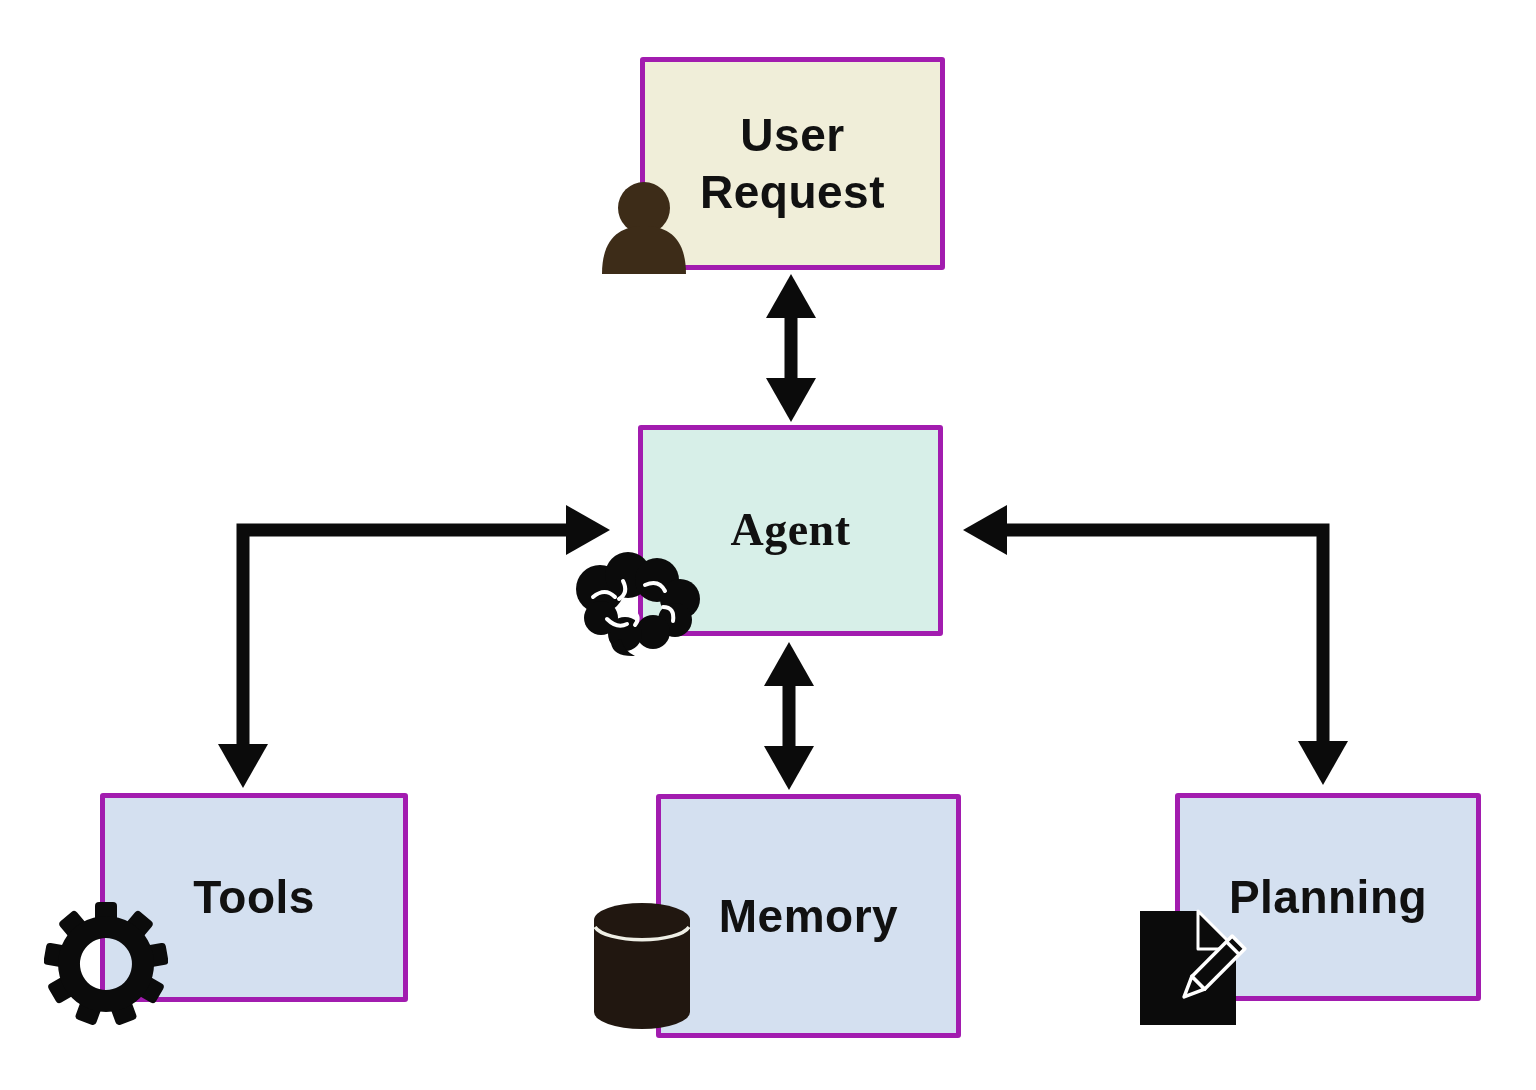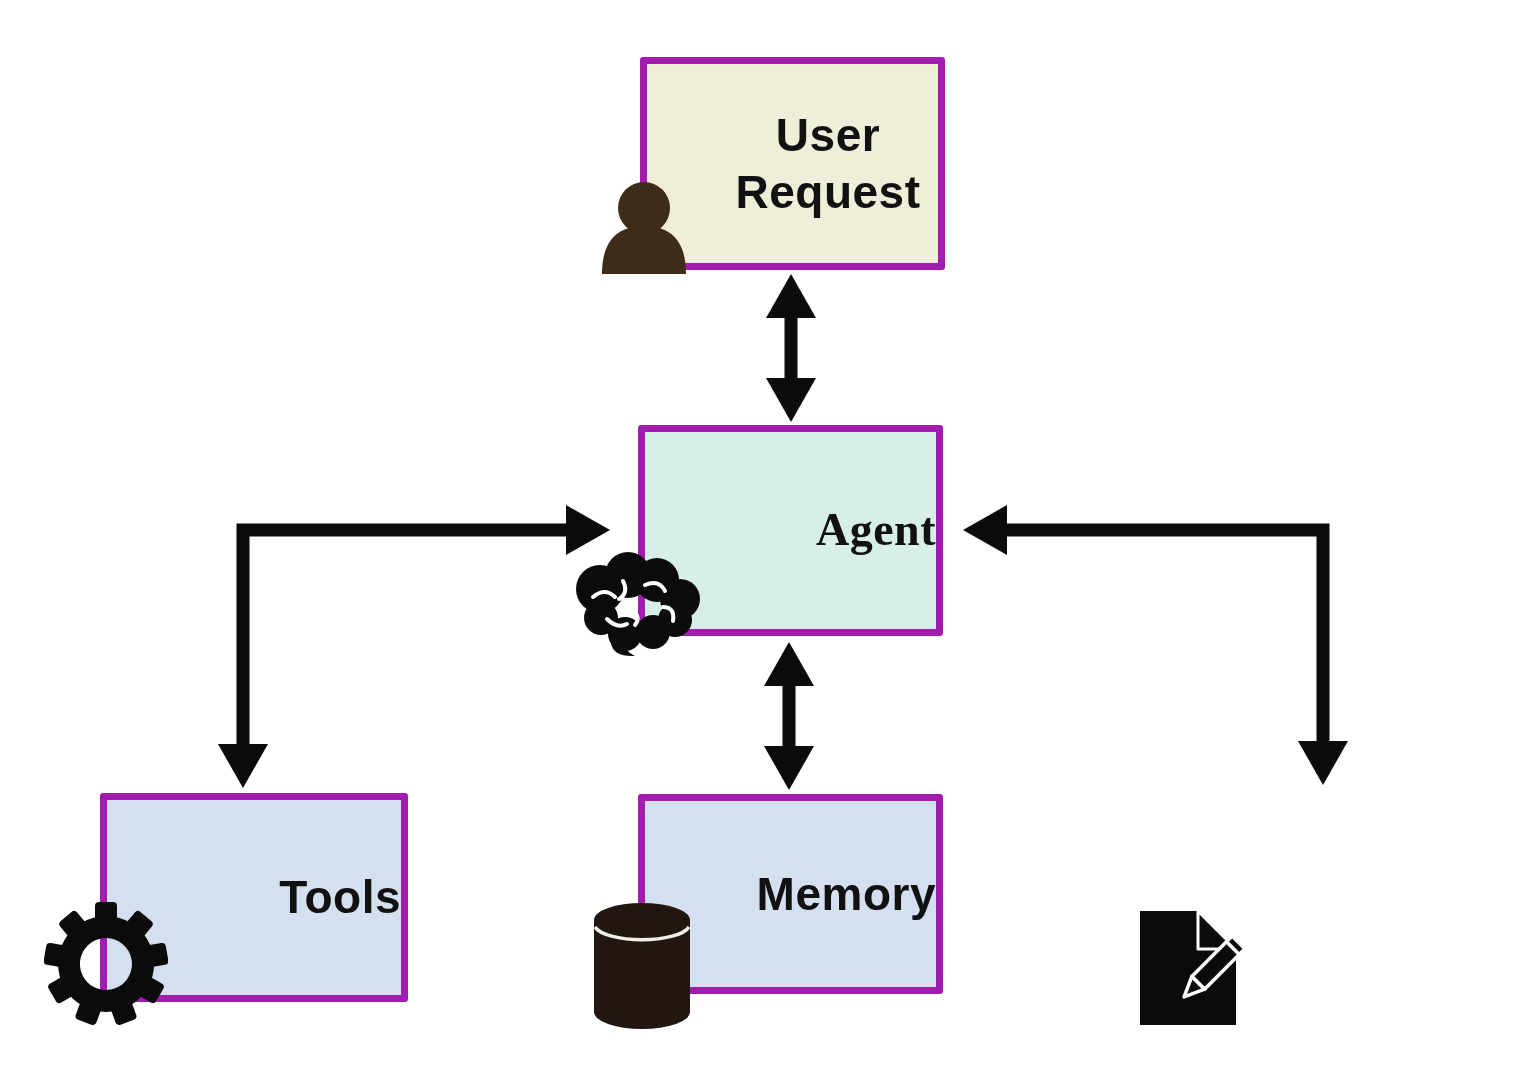--- a/index.html
+++ b/index.html
@@ -6,43 +6,43 @@
   .canvas{
     position:relative;
     width:1536px;height:1090px;
     background:#ffffff;
     font-family:"Liberation Sans", sans-serif;
     overflow:hidden;
   }
   .node{
     position:absolute;
     box-sizing:border-box;
-    border:7px solid #a21caf;
+    border:5px solid #a21caf;
     border-radius:3px;
     display:flex;
     align-items:center;
-    justify-content:flex-end;
+    justify-content:center;
     text-align:center;
     z-index:2;
   }
   .node-label{
     font-weight:700;
     font-size:46px;
     line-height:1.22;
     color:#111111;
     letter-spacing:0.5px;
   }
   .icon{position:absolute;z-index:5;}
   .arrow-layer{position:absolute;left:0;top:0;z-index:1;}
 
   
   #node-user-request{left:640px;top:57px;width:305px;height:213px;}
   #node-agent{left:638px;top:425px;width:305px;height:211px;font-family:Liberation Serif, serif;}
   #node-tools{left:100px;top:793px;width:308px;height:209px;}
-  #node-memory{left:638px;top:794px;width:305px;height:200px;}
+  #node-memory{left:656px;top:794px;width:305px;height:244px;}
   #node-planning{left:1175px;top:793px;width:306px;height:208px;}
 
   
   #person-icon{left:596px;top:182px;}
   #brain-icon{left:565px;top:545px;}
   #gear-icon{left:44px;top:902px;}
   #database-icon{left:592px;top:900px;}
   #document-pencil-icon{left:1140px;top:903px;}
 </style>
 </head>
@@ -88,20 +88,23 @@
   </div>
 
   <div class="node" id="node-tools" style="background-color: rgb(212, 224, 240);">
     <div class="node-label">Tools</div>
   </div>
 
   <div class="node" id="node-memory" style="background-color: rgb(212, 224, 240);">
     <div class="node-label">Memory</div>
   </div>
 
+  <div class="node" id="node-planning" style="background-color: rgb(212, 224, 240);">
+    <div class="node-label">Planning</div>
+  </div>
 
   <svg class="icon" id="person-icon" width="96" height="92" viewBox="0 0 96 92">
     <circle cx="48" cy="26" r="26" fill="#3d2c18"></circle>
     <path d="M6,92 C6,56 24,44 48,44 C72,44 90,56 90,92 Z" fill="#3d2c18"></path>
   </svg>
 
   <svg class="icon" id="brain-icon" width="150" height="115" viewBox="0 0 150 115">
     <g fill="#0b0b0b">
       <circle cx="35" cy="44" r="24"></circle>
       <circle cx="63" cy="30" r="23"></circle>

